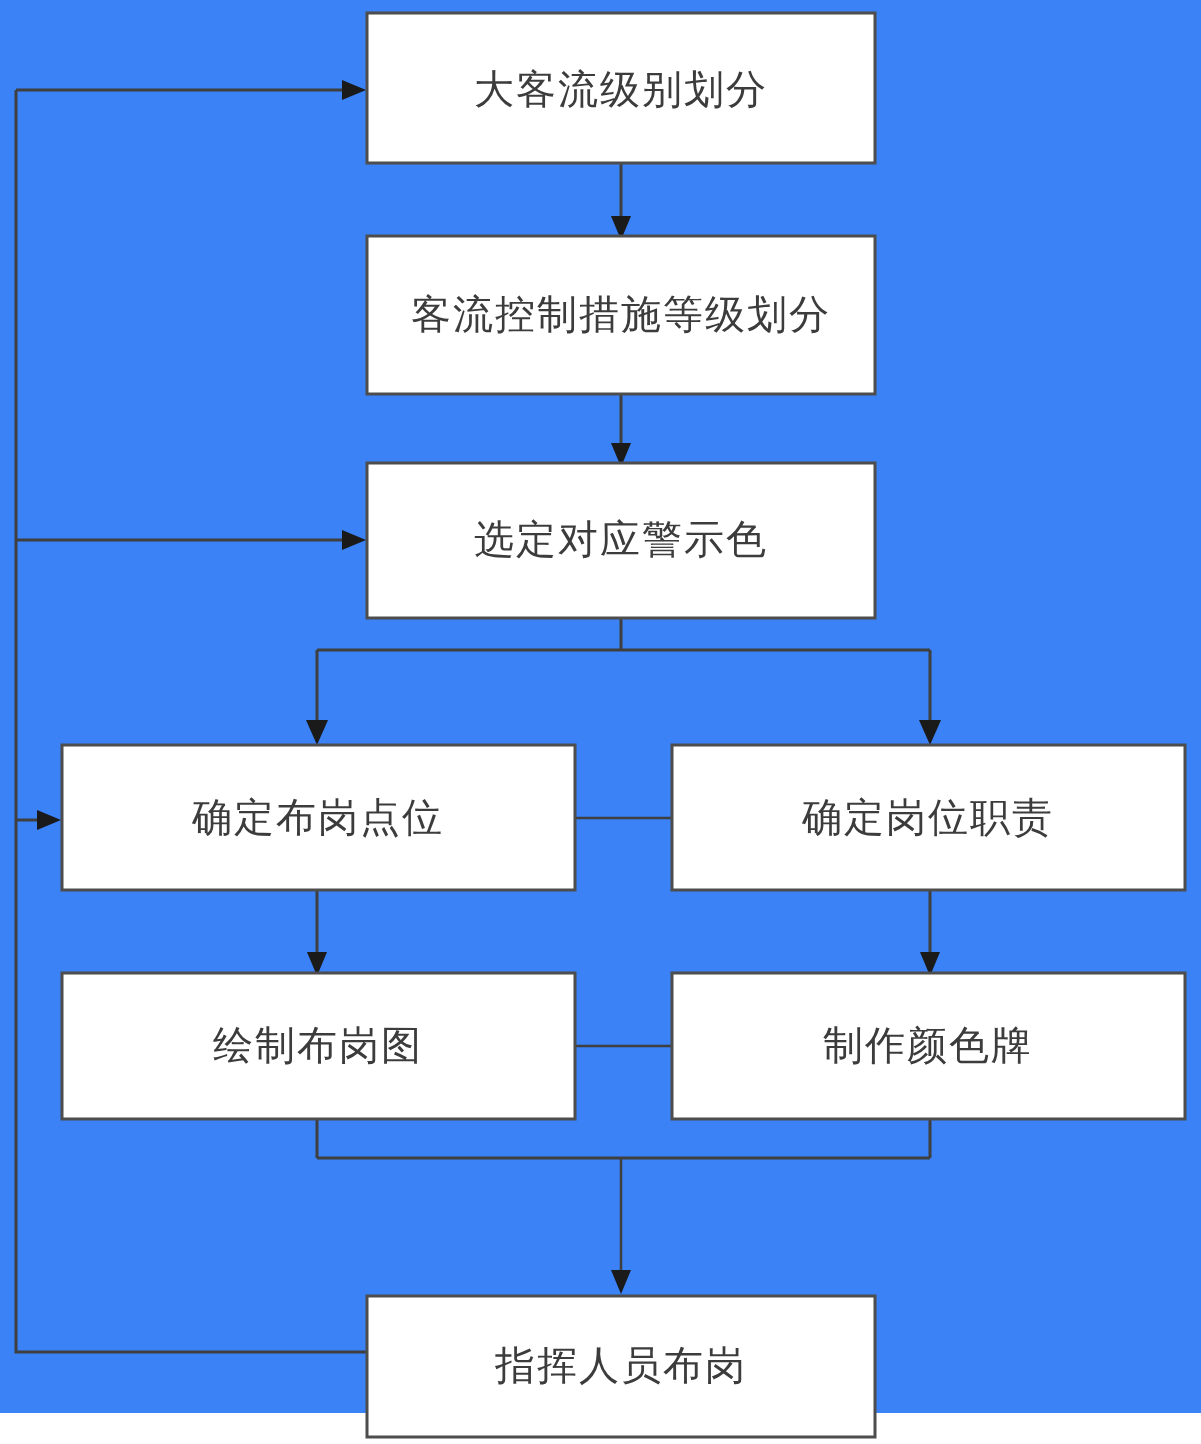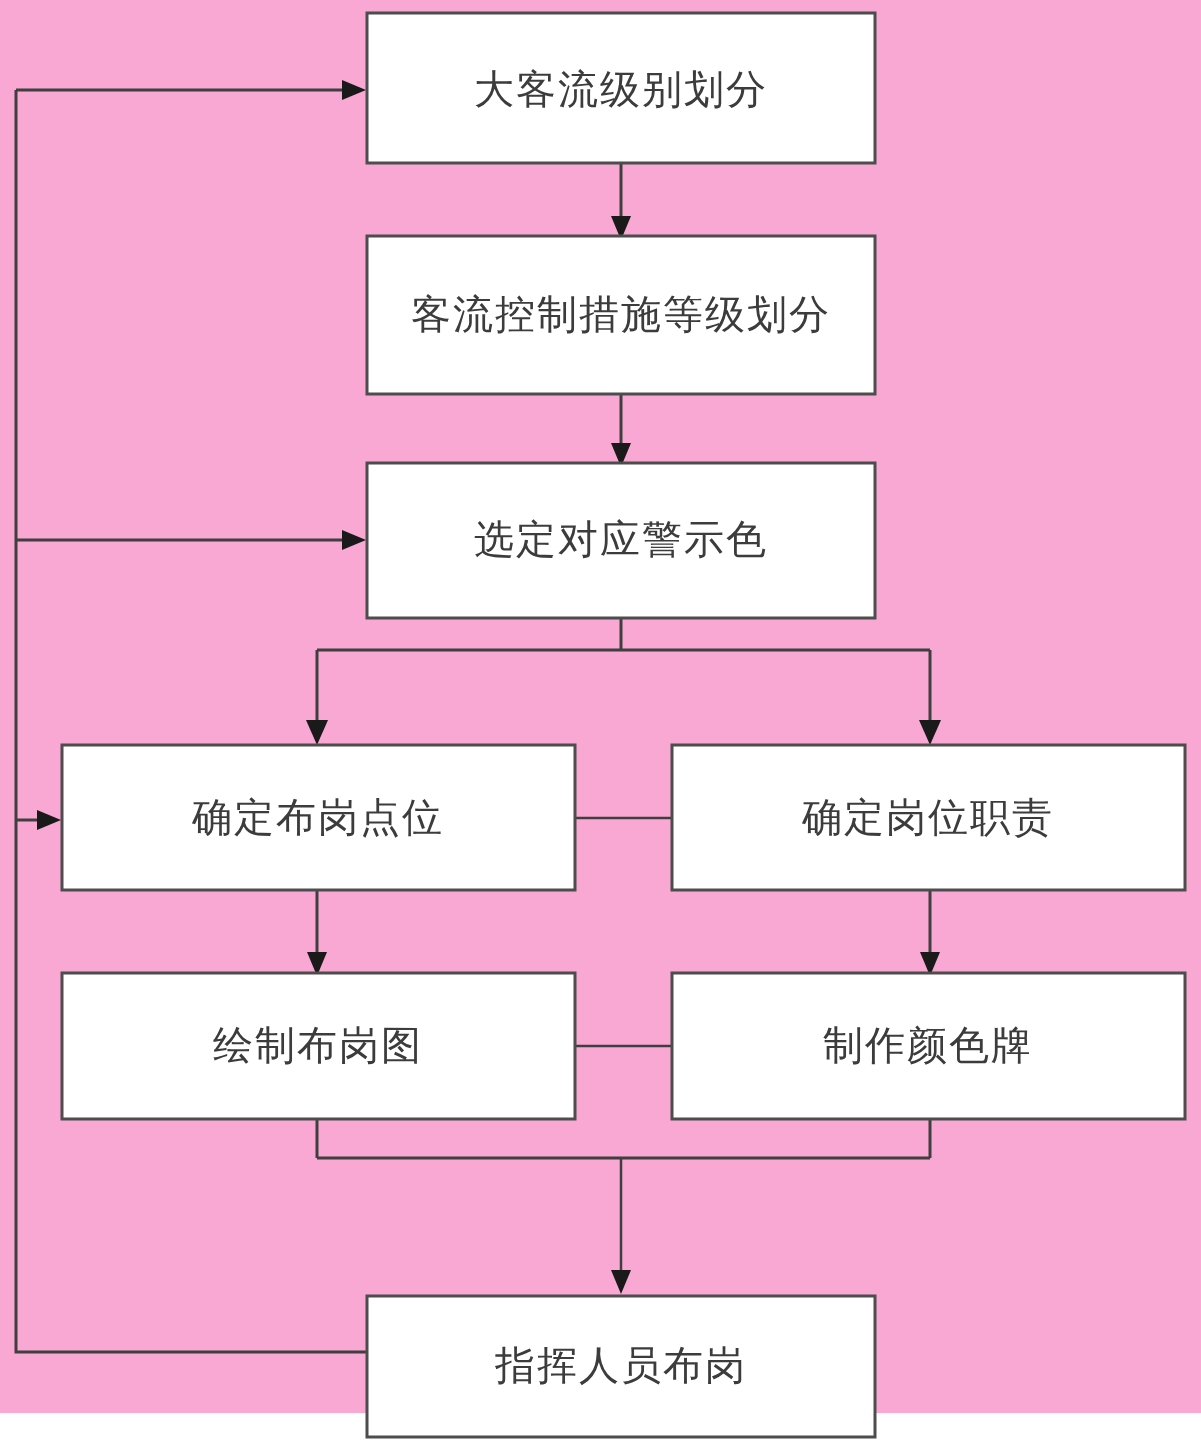--- a/index.html
+++ b/index.html
@@ -11,21 +11,21 @@
   body {
     width: 1201px;
     height: 1444px;
     font-family: "DejaVu Sans", "Liberation Sans", sans-serif;
     overflow: hidden;
   }
   #flowchart-root {
     position: relative;
     width: 1201px;
     height: 1413px;
-    background: #f9a8d4;
+    background: #3b82f6;
   }
   svg.diagram {
     display: block;
     width: 1201px;
     height: 1444px;
   }
   .node-rect {
     fill: #ffffff;
     stroke: #4d4d4d;
     stroke-width: 3;

